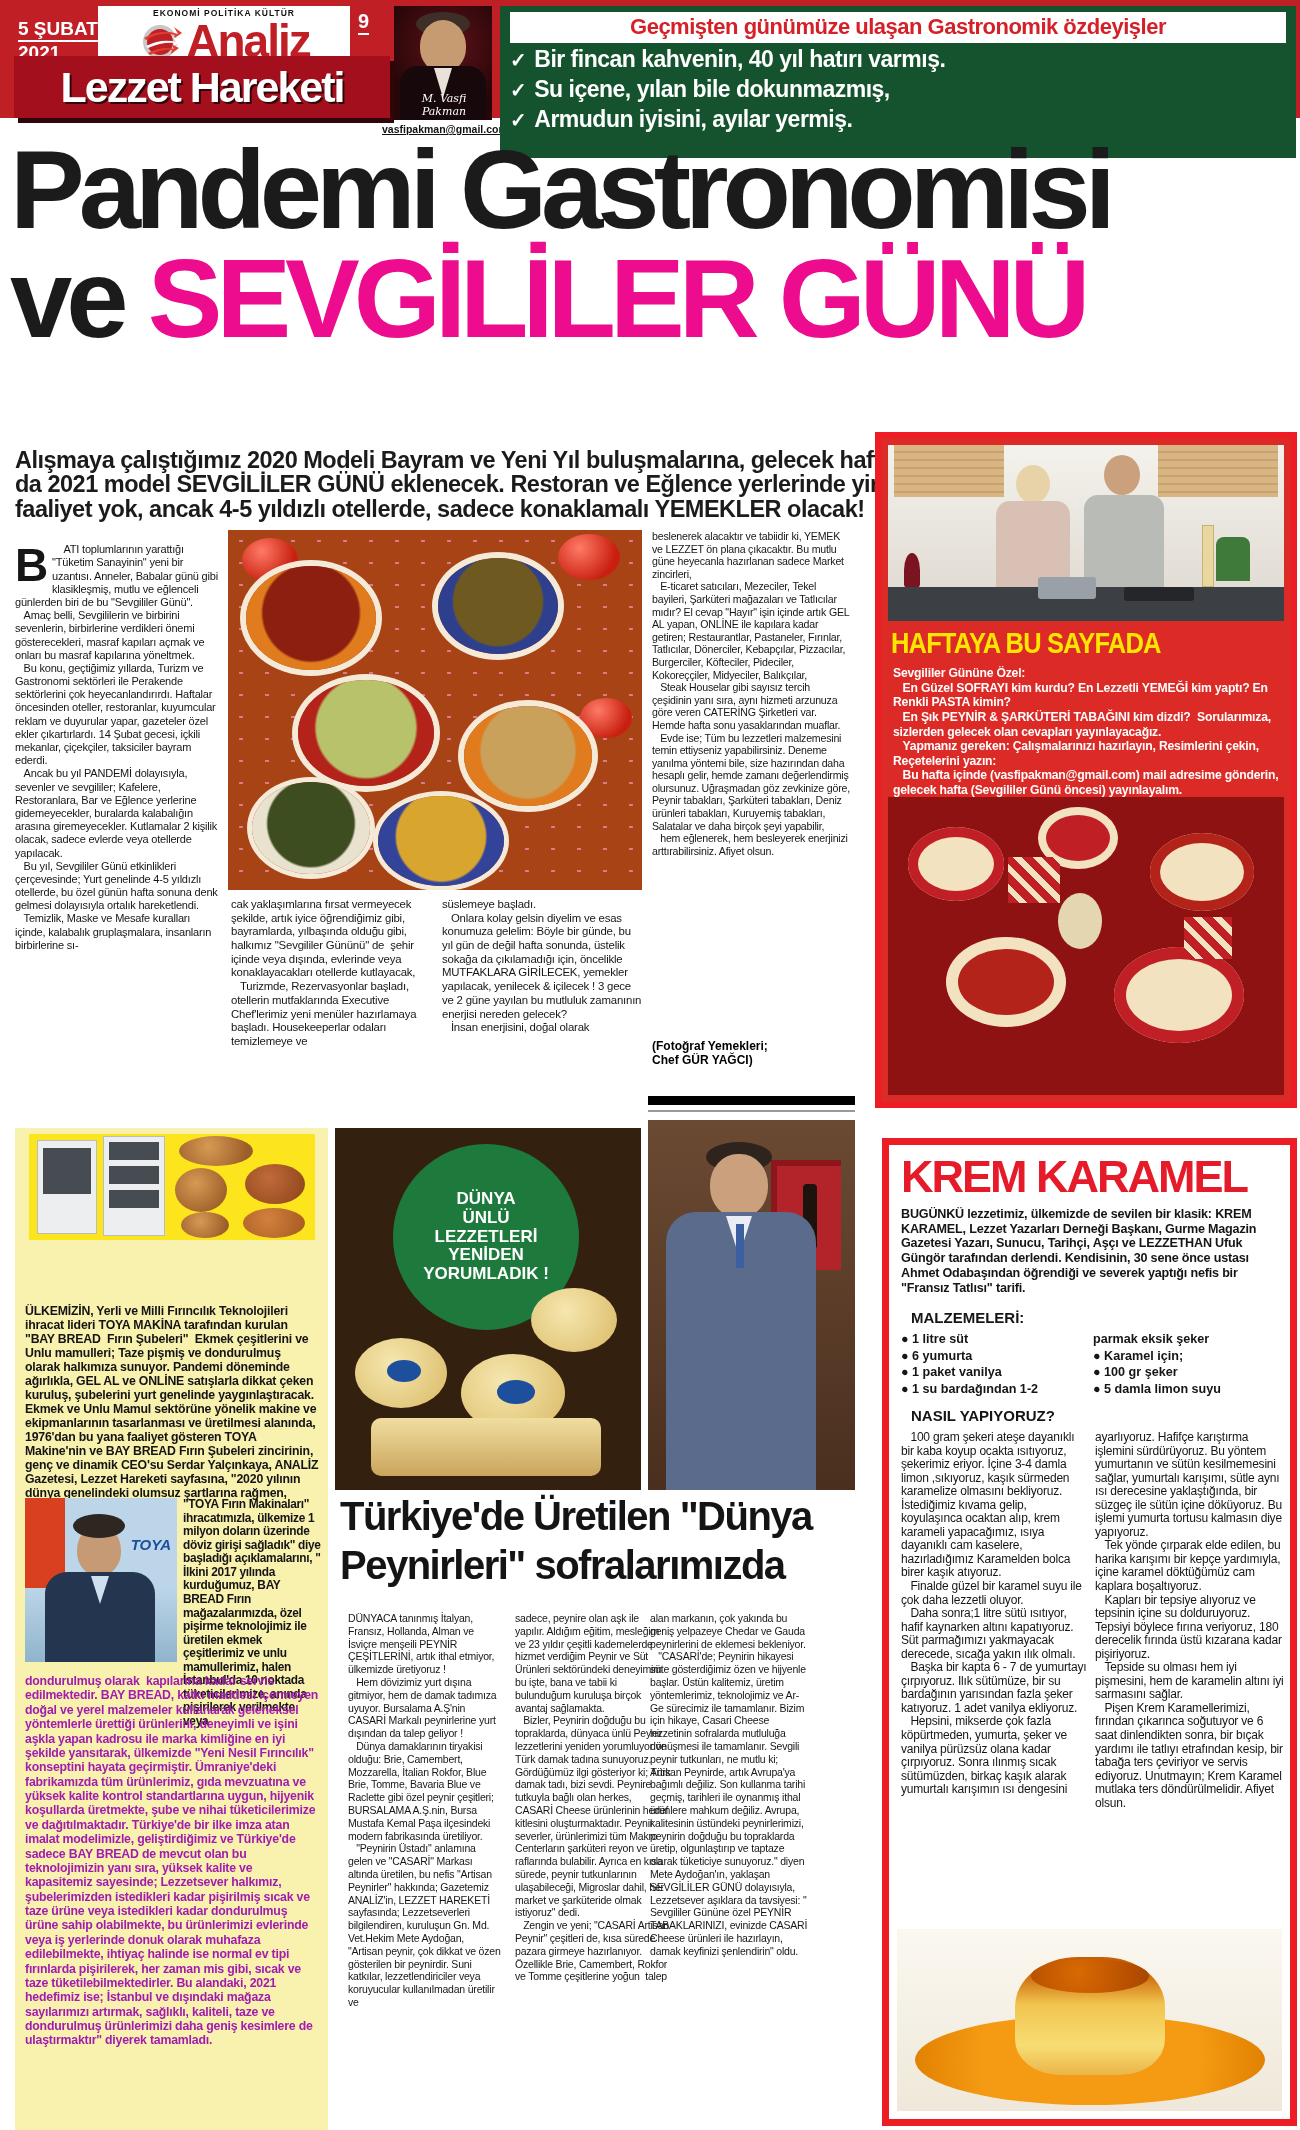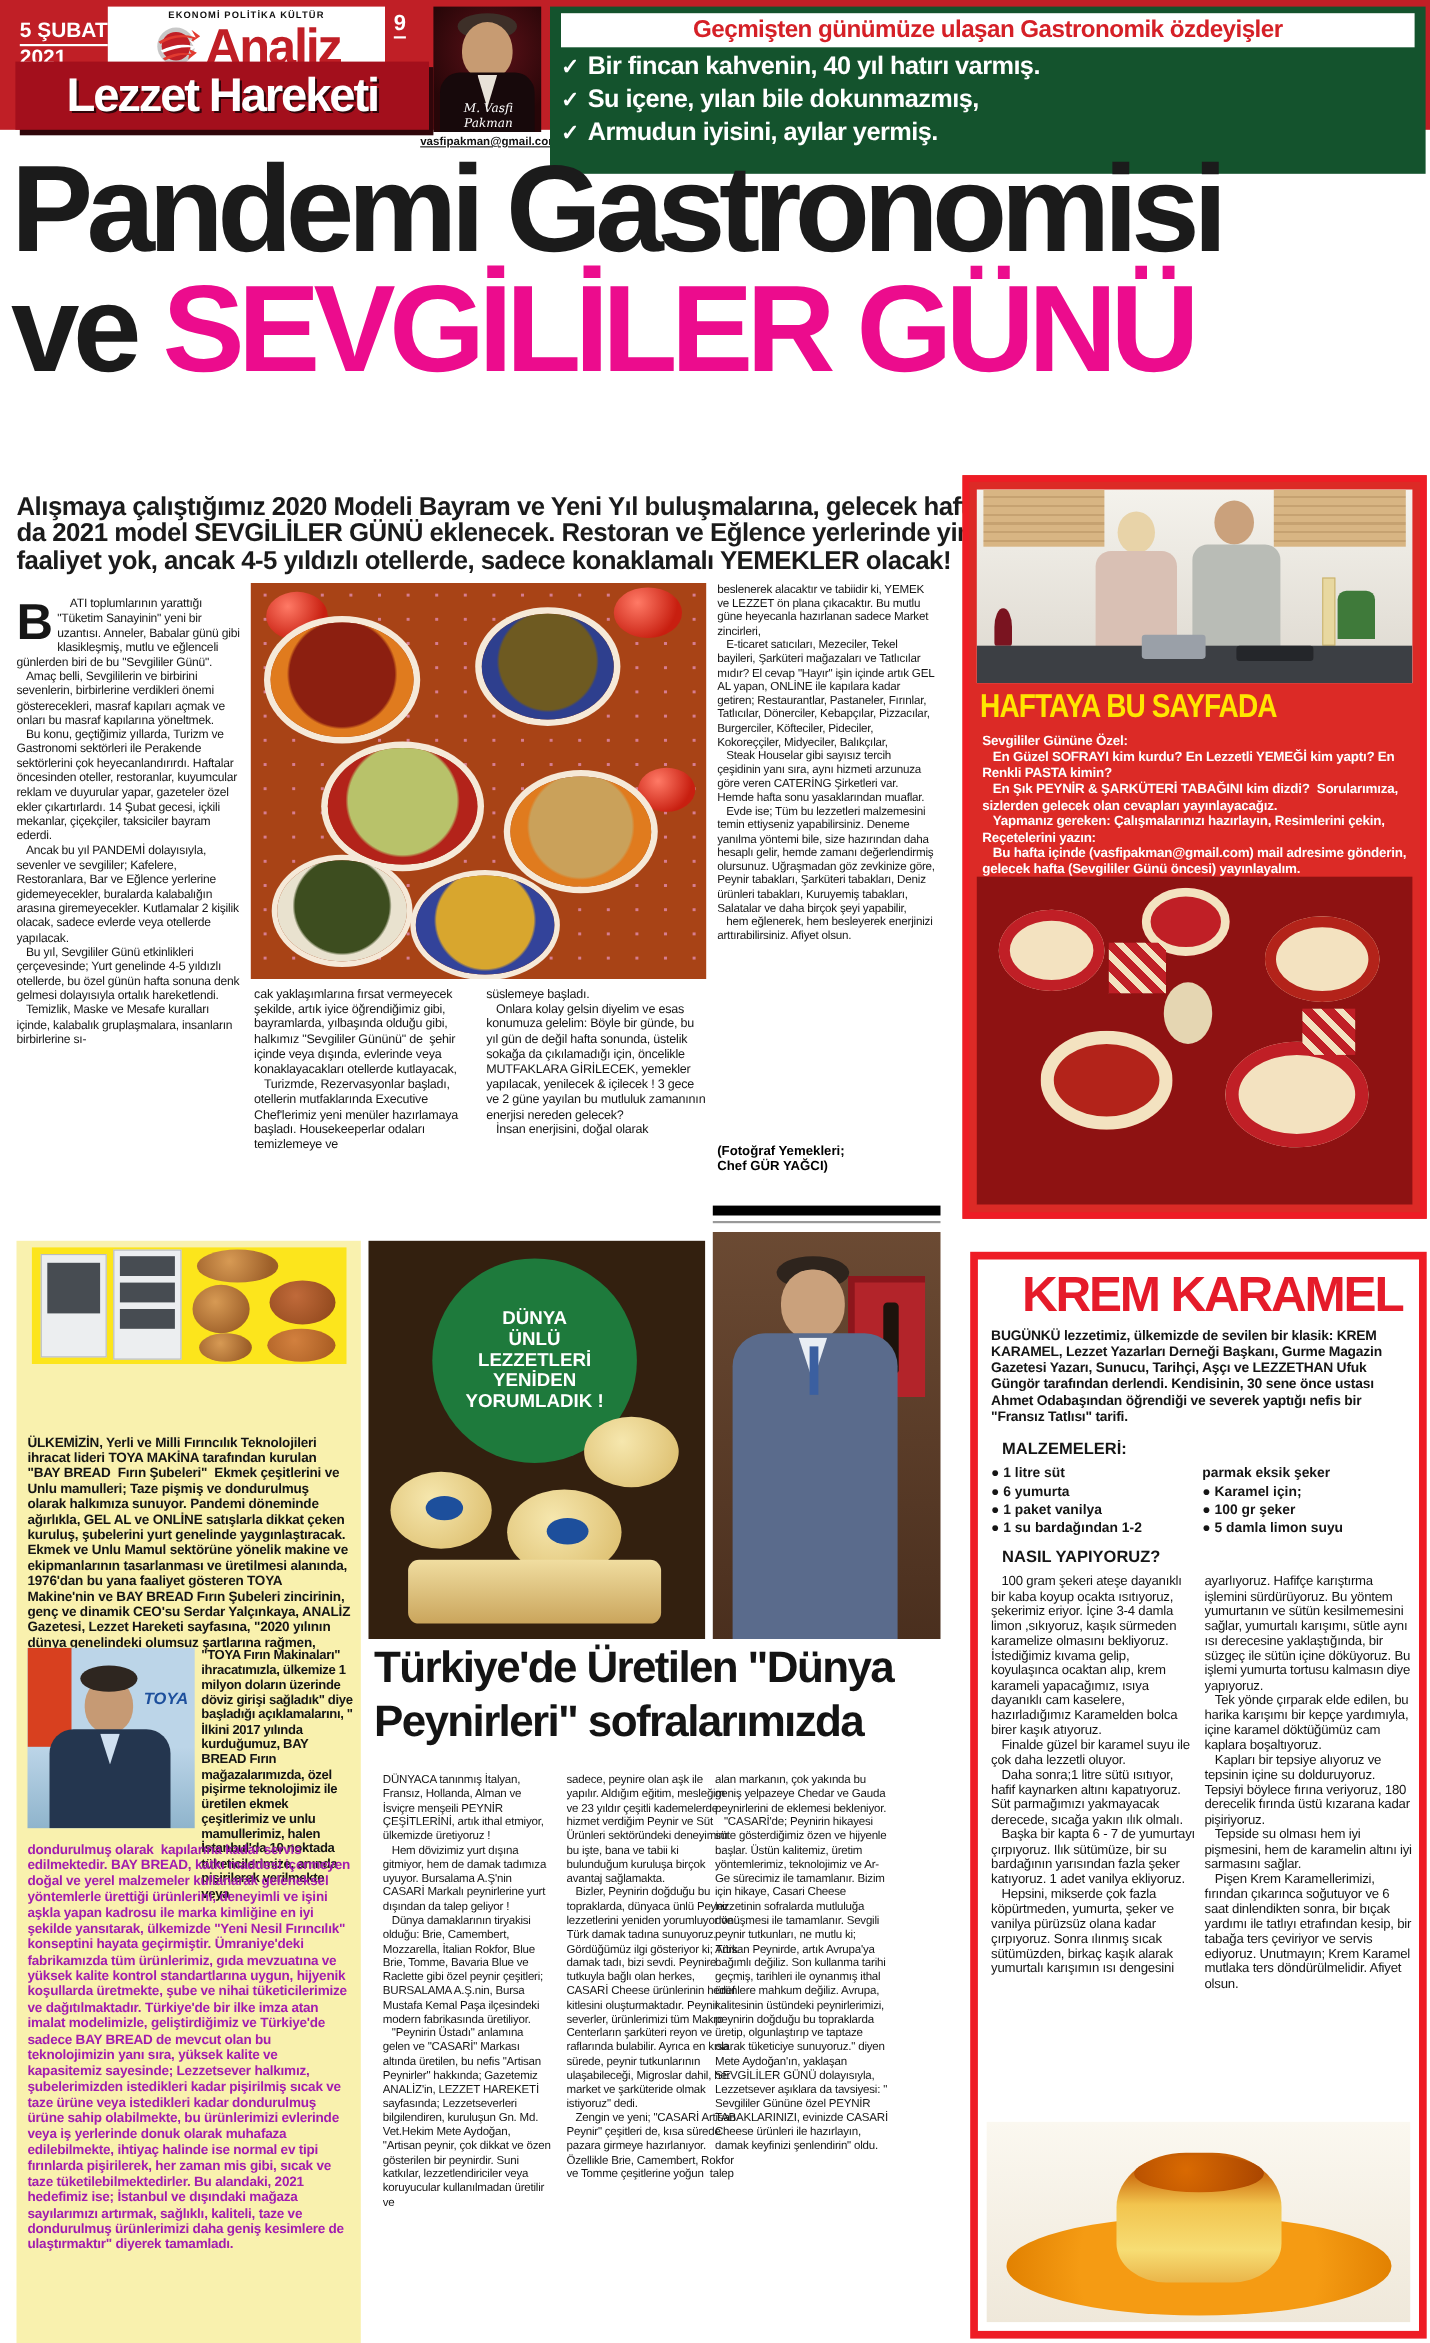--- a/index.html
+++ b/index.html
@@ -101,21 +101,21 @@
   #man-photo .shirt{position:absolute;left:78px;top:96px;width:26px;height:40px;background:#e9eef4;clip-path:polygon(0 0,100% 0,50% 100%);}
   #man-photo .tie{position:absolute;left:88px;top:104px;width:8px;height:44px;background:#3b5fa0;}
   #cheese-headline{left:340px;top:1492px;width:525px;font-size:40px;font-weight:800;letter-spacing:-1.5px;line-height:1.22;color:#141414;}
   .cheesecol{font-size:10.5px;line-height:1.22;letter-spacing:-.2px;color:#161616;overflow:hidden;}
   #ccol1{left:348px;top:1612px;width:153px;height:514px;}
   #ccol2{left:515px;top:1612px;width:156px;height:514px;}
   #ccol3{left:650px;top:1612px;width:160px;height:514px;}
 
   
   #kk-panel{left:882px;top:1138px;width:415px;height:988px;background:#fff;border:7px solid #ee1c25;}
-  #kk-headline{position:absolute;left:12px;top:6px;color:#e51b2a;font-size:45px;font-weight:800;letter-spacing:-2px;margin-left:28px;}
+  #kk-headline{position:absolute;left:12px;top:6px;color:#e51b2a;font-size:45px;font-weight:800;letter-spacing:-2px;}
   #kk-intro{position:absolute;left:12px;top:62px;width:382px;font-size:12.6px;font-weight:700;line-height:1.17;letter-spacing:-.2px;color:#151515;}
   #kk-malz-title{position:absolute;left:22px;top:164px;font-size:15px;font-weight:800;color:#151515;}
   #kk-ing1{position:absolute;left:12px;top:186px;width:190px;font-size:12.6px;font-weight:700;line-height:1.33;color:#151515;}
   #kk-ing2{position:absolute;left:204px;top:186px;width:196px;font-size:12.6px;font-weight:700;line-height:1.33;color:#151515;}
   #kk-howto-title{position:absolute;left:22px;top:262px;font-size:15px;font-weight:800;color:#151515;}
   #kk-col1{position:absolute;left:12px;top:286px;width:187px;height:500px;font-size:12px;line-height:1.13;letter-spacing:-.2px;color:#151515;overflow:hidden;}
   #kk-col2{position:absolute;left:206px;top:286px;width:190px;height:500px;font-size:12px;line-height:1.13;letter-spacing:-.2px;color:#151515;overflow:hidden;}
   #flan-photo{position:absolute;left:8px;bottom:8px;width:385px;height:182px;background:linear-gradient(#fbf8f0,#efe8da);overflow:hidden;}
   #flan-pool{position:absolute;left:18px;top:86px;width:350px;height:90px;border-radius:50%;background:radial-gradient(circle,#f59b13 60%,#e07f00);}
   #flan-body{position:absolute;left:118px;top:28px;width:150px;height:118px;border-radius:42% 42% 30% 30%;

